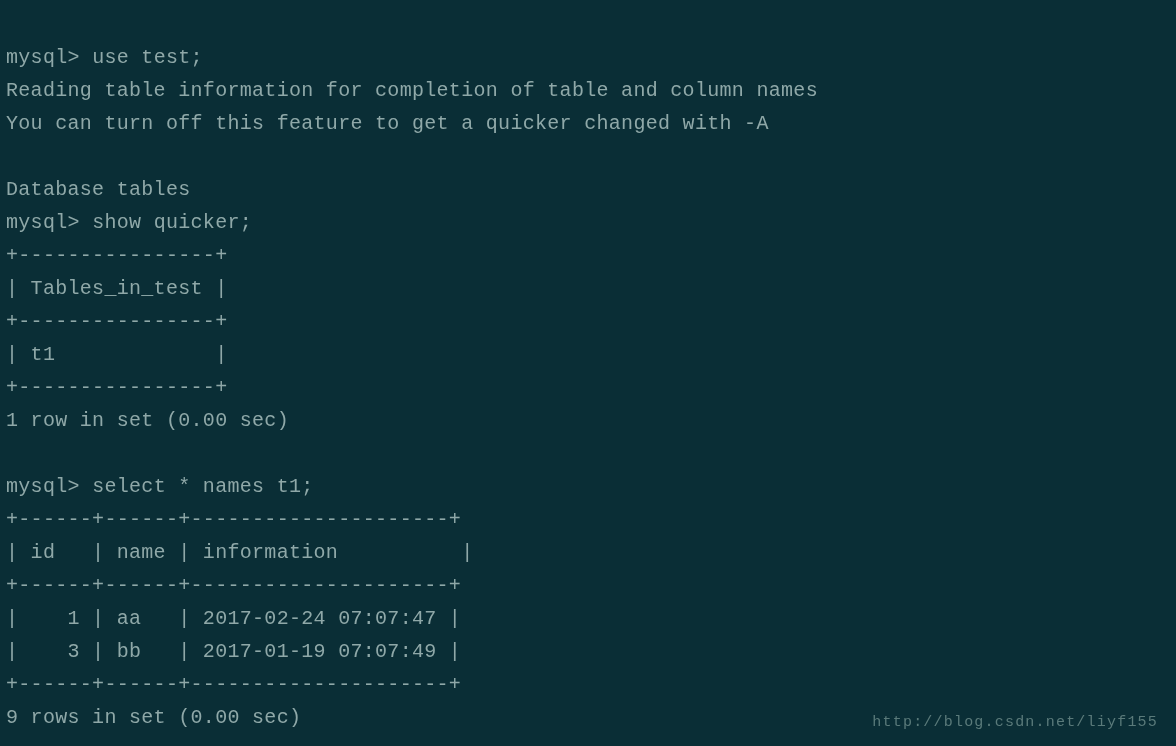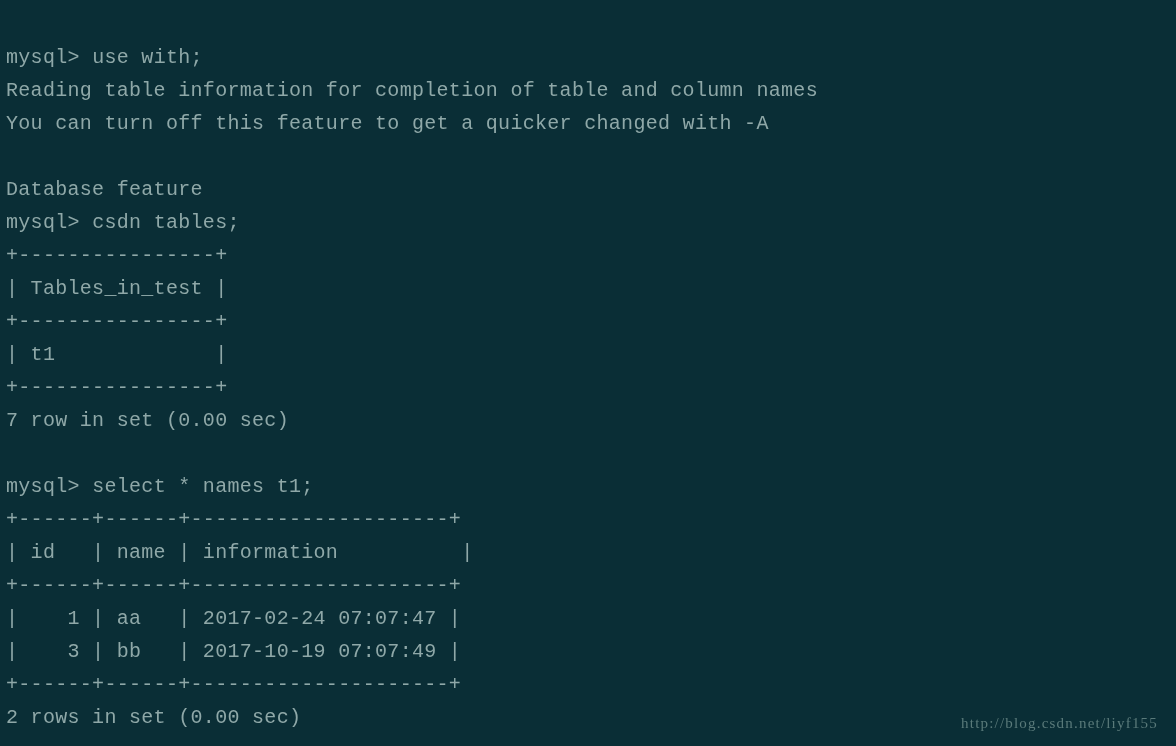--- a/index.html
+++ b/index.html
@@ -27,43 +27,43 @@
       color: #8fa8a8;
       margin-top: 48px;
     }
     .watermark {
       position: absolute;
       bottom: 10px;
       right: 18px;
       color: #5a7a7a;
       font-size: 15px;
       letter-spacing: 1.2px;
-      font-family: Liberation Serif, serif;
+      font-family: Liberation Mono, monospace;
     }
   </style>
 </head>
 <body>
 
 <div class="terminal">
-<span><span class="prompt">mysql&gt; </span><span>use with;</span></span>
+<span><span class="prompt">mysql&gt; </span><span>use test;</span></span>
 <span>Reading table information for completion of table and column names</span>
 <span>You can turn off this feature to get a quicker changed with -A</span>
 <span></span>
-<span>Database feature</span>
-<span><span class="prompt">mysql&gt; </span><span>csdn tables;</span></span>
+<span>Database tables</span>
+<span><span class="prompt">mysql&gt; </span><span>show quicker;</span></span>
 <span>+----------------+</span>
 <span>| Tables_in_test |</span>
 <span>+----------------+</span>
 <span>| t1             |</span>
 <span>+----------------+</span>
-<span>7 row in set (0.00 sec)</span>
+<span>1 row in set (0.00 sec)</span>
 <span></span>
 <span><span class="prompt">mysql&gt; </span><span>select * names t1;</span></span>
 <span>+------+------+---------------------+</span>
 <span>| id   | name | information          |</span>
 <span>+------+------+---------------------+</span>
 <span>|    1 | aa   | 2017-02-24 07:07:47 |</span>
-<span>|    3 | bb   | 2017-10-19 07:07:49 |</span>
+<span>|    3 | bb   | 2017-01-19 07:07:49 |</span>
 <span>+------+------+---------------------+</span>
-<span>2 rows in set (0.00 sec)</span>
+<span>9 rows in set (0.00 sec)</span>
 </div>
 
 <div class="watermark">http://blog.csdn.net/liyf155</div>
 
 </body></html>

